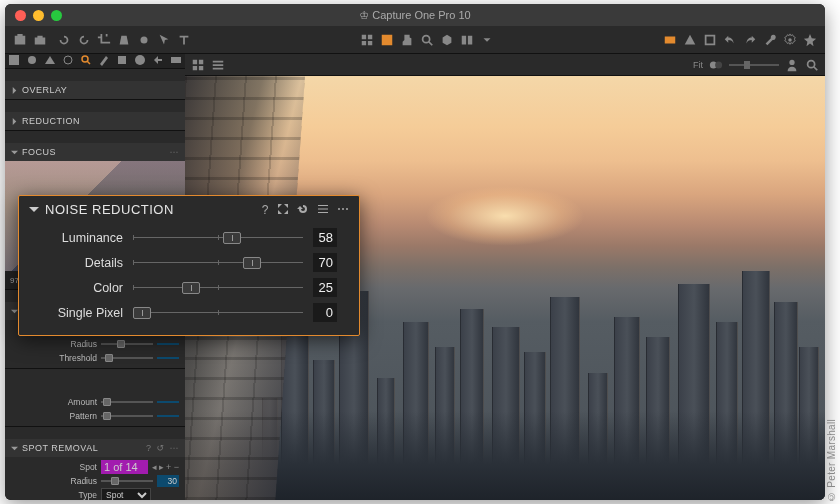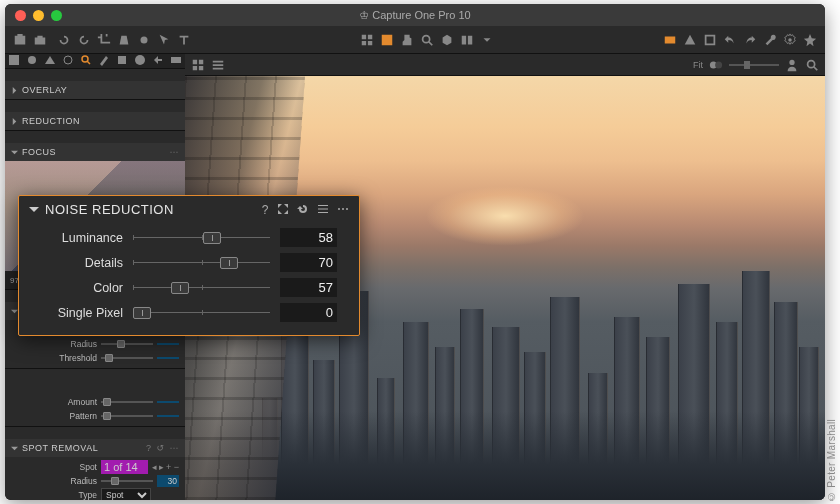--- a/index.html
+++ b/index.html
@@ -57,21 +57,21 @@
 .fp-actions svg { width: 12px; height: 12px; fill: #aaa; }
 .fp-body { padding: 2px 0 10px 0; }
 .fprow { display: flex; align-items: center; padding: 3px 22px; gap: 10px; }
 .fprow .flbl { width: 82px; text-align: right; font-size: 12.5px; color: #ddd; }
 .fprow .fslider { flex: 1; height: 14px; position: relative; display: flex; align-items: center; }
 .fprow .ftrack { position: absolute; left: 0; right: 0; height: 1px; background: #666; }
 .fprow .ftrack::before, .fprow .ftrack::after { content:""; position:absolute; top:-2px; width:1px; height:5px; background:#666; }
 .fprow .ftrack::before { left: 50%; }
 .fprow .fknob { position: absolute; width: 18px; height: 12px; background: #3a3a3a; border: 1px solid #888; border-radius: 2px; top: 1px; }
 .fprow .fknob::before { content:""; position:absolute; left:50%; top:2px; bottom:2px; width:1px; background:#999; }
-.fprow .fval { width: 57px; font-size: 13px; color: #eee; text-align: right; background: #1a1a1a; padding: 2px 4px; }
+.fprow .fval { width: 24px; font-size: 13px; color: #eee; text-align: right; background: #1a1a1a; padding: 2px 4px; }
 .credit { position: absolute; right: 3px; bottom: 2px; font-size: 10px; color: #888; writing-mode: vertical-rl; transform: rotate(180deg); letter-spacing: .3px; }
 </style>
 </head>
 <body>
 
 <div class="window">
   <div class="titlebar">
     <div class="traffic">
       <div class="tl r"></div>
       <div class="tl y"></div>
@@ -435,21 +435,21 @@
           <div class="fknob" style="left:calc(70% - 9px)"></div>
         </div>
       <span class="fval">70</span>
     </div>
     <div class="fprow">
       <span class="flbl">Color</span>
       <div class="fslider">
           <div class="ftrack"></div>
           <div class="fknob" style="left:calc(34% - 9px)"></div>
         </div>
-      <span class="fval">57</span>
+      <span class="fval">25</span>
     </div>
     <div class="fprow">
       <span class="flbl">Single Pixel</span>
       <div class="fslider">
           <div class="ftrack"></div>
           <div class="fknob" style="left:0"></div>
         </div>
       <span class="fval">0</span>
     </div>
   </div>

